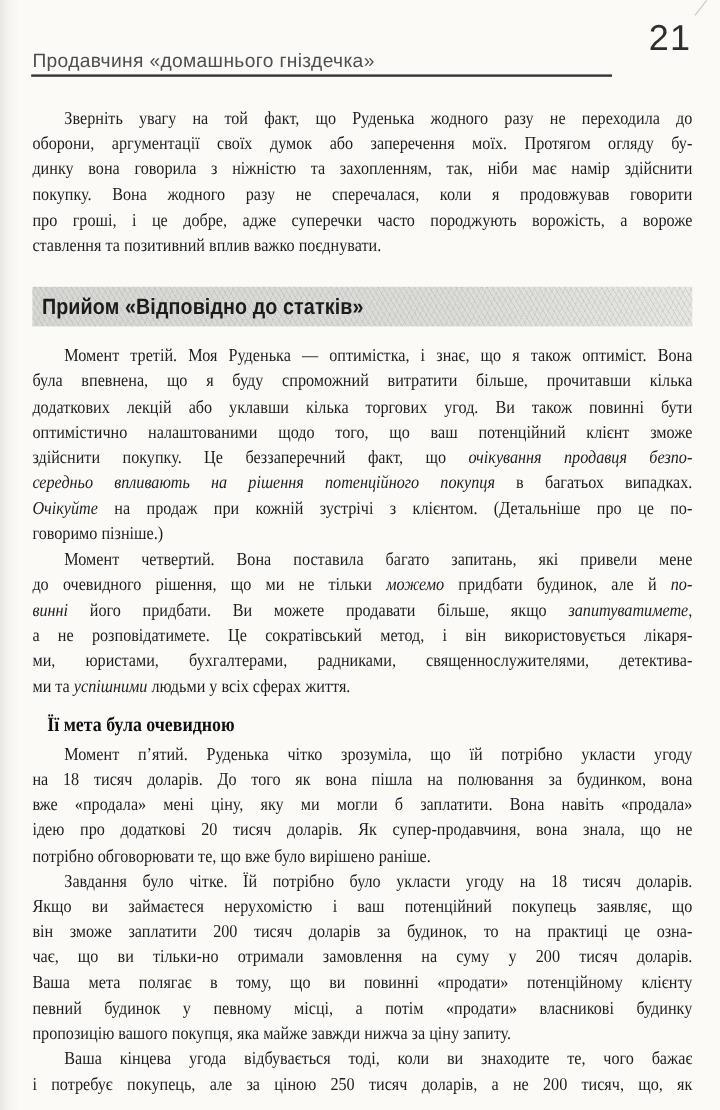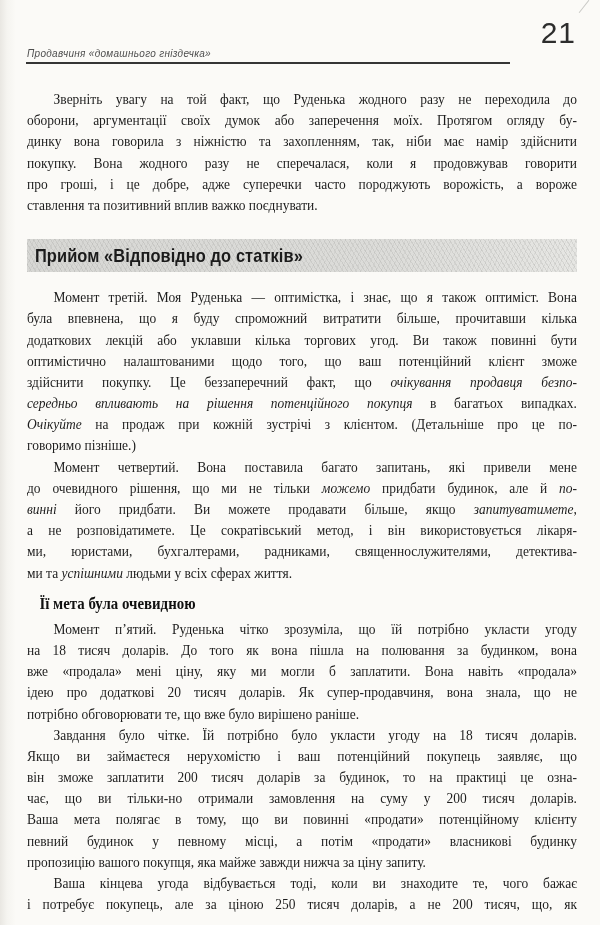--- a/index.html
+++ b/index.html
@@ -16,22 +16,21 @@
   }
   
   .artifact {
     position: absolute; top: 6px; right: 8px;
     width: 16px; height: 1px; background: #c9c9c6;
     transform: rotate(-52deg);
   }
   .running-header { position: absolute; left: 27px; top: 43px; right: 24px; height: 20px; }
   .running-title {
     font-family: "Liberation Sans", sans-serif;
-    font-style: italic;
-    font-size: 10px;
+    font-size: 16px;
     color: #4e4e4e;
     letter-spacing: 0.3px;
   }
   .page-number {
     position: absolute; right: 24px; top: 16px;
     font-family: "Liberation Sans", sans-serif;
     font-size: 30px;
     font-weight: 400;
     color: #2d2d2d;
     letter-spacing: 1px;

